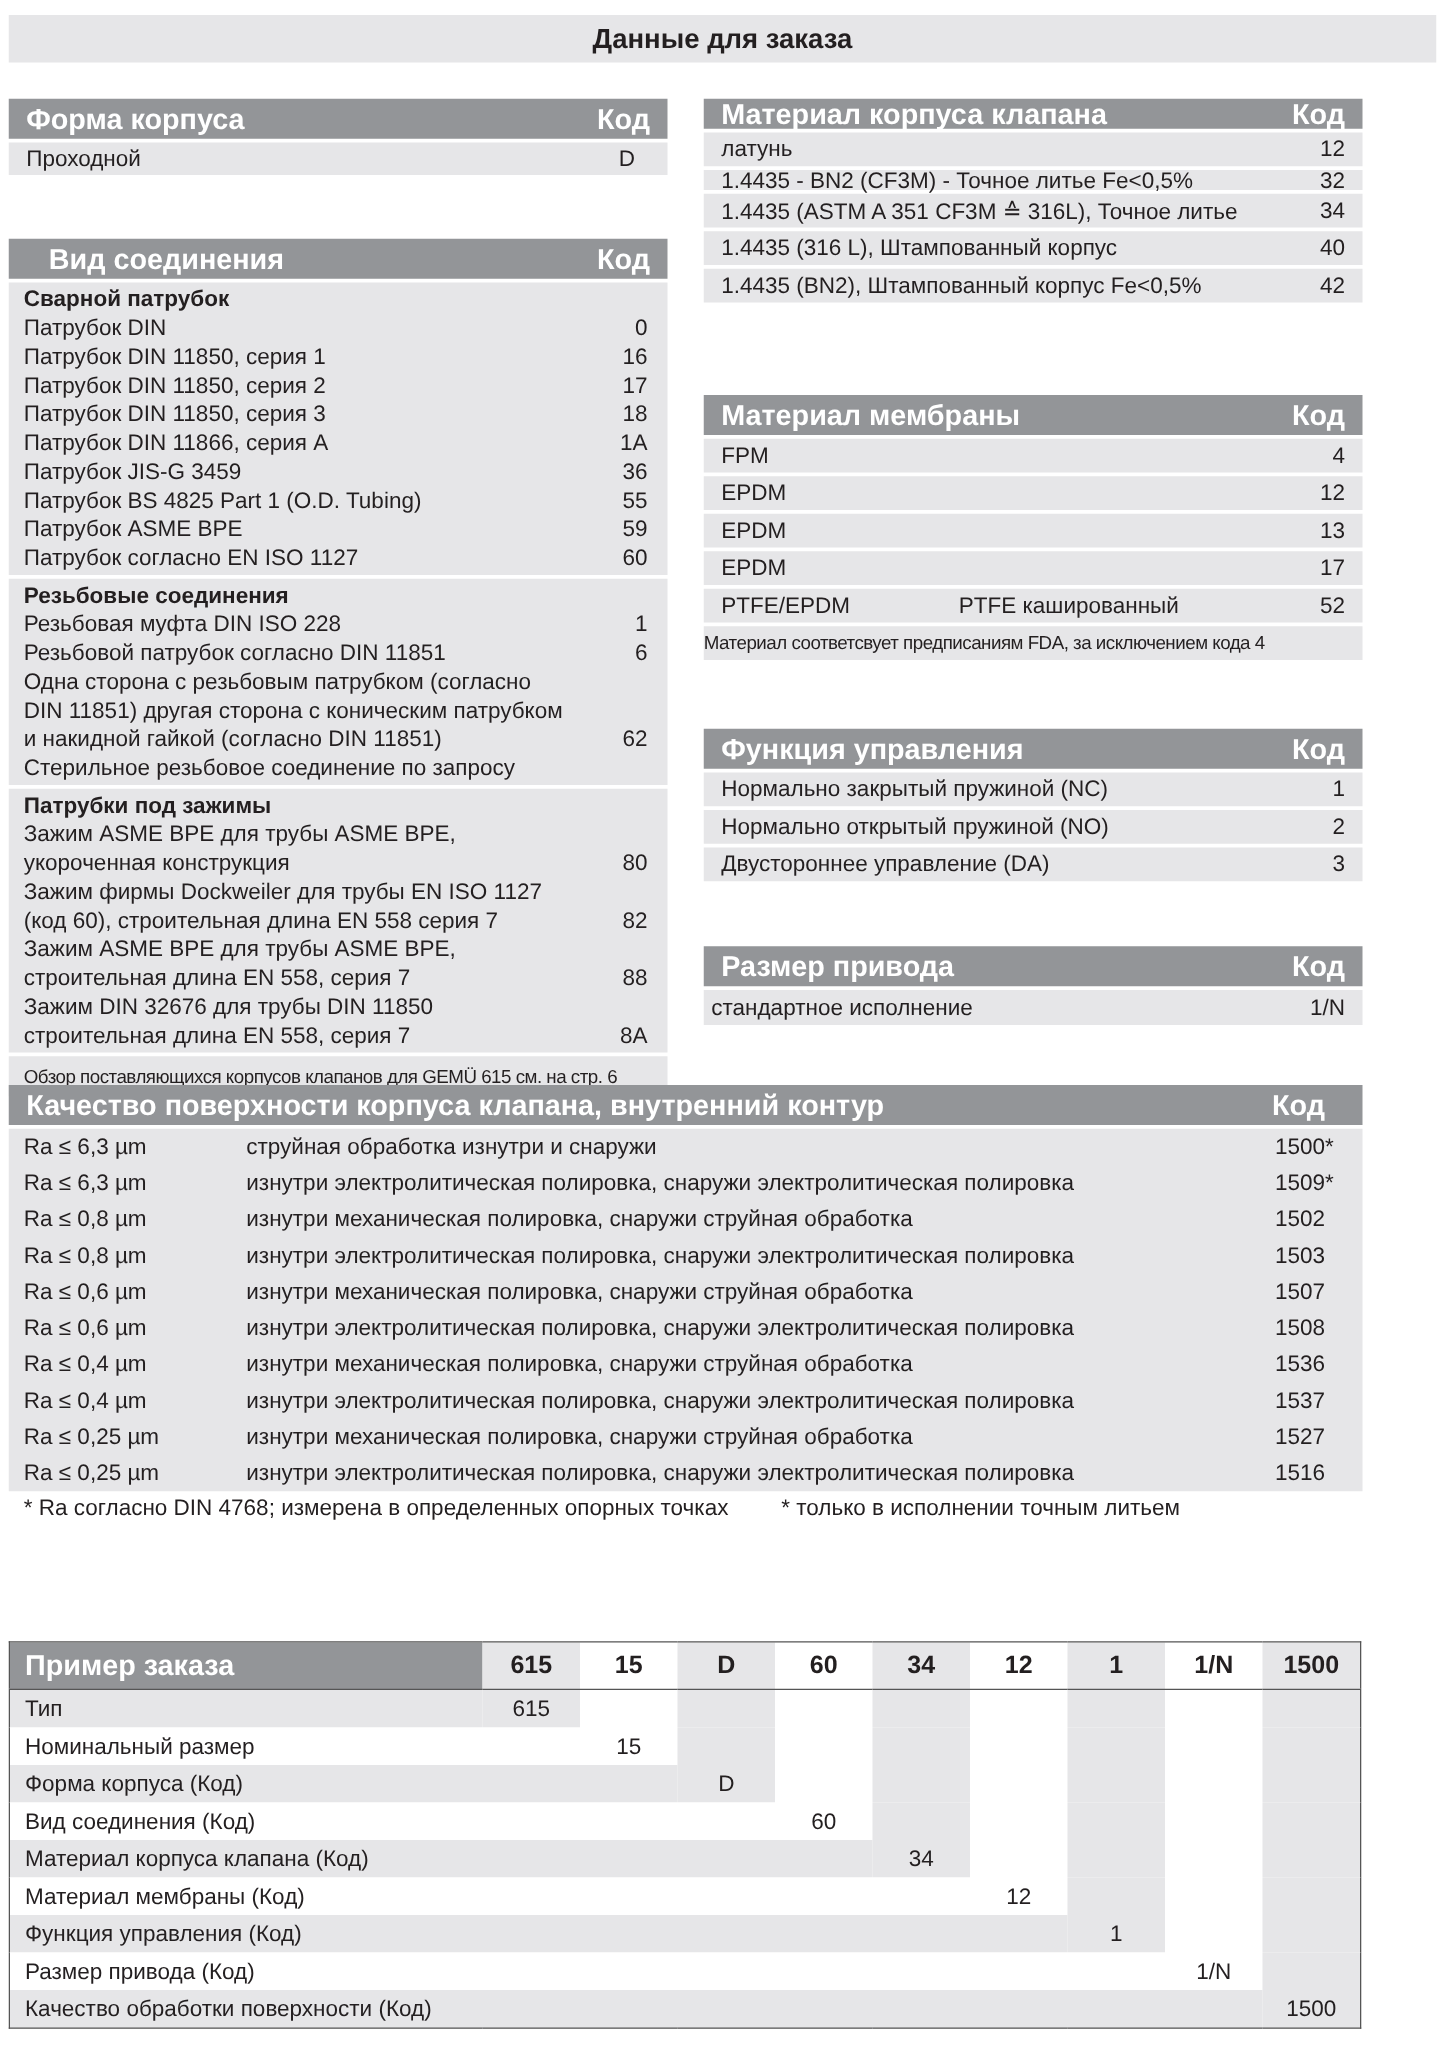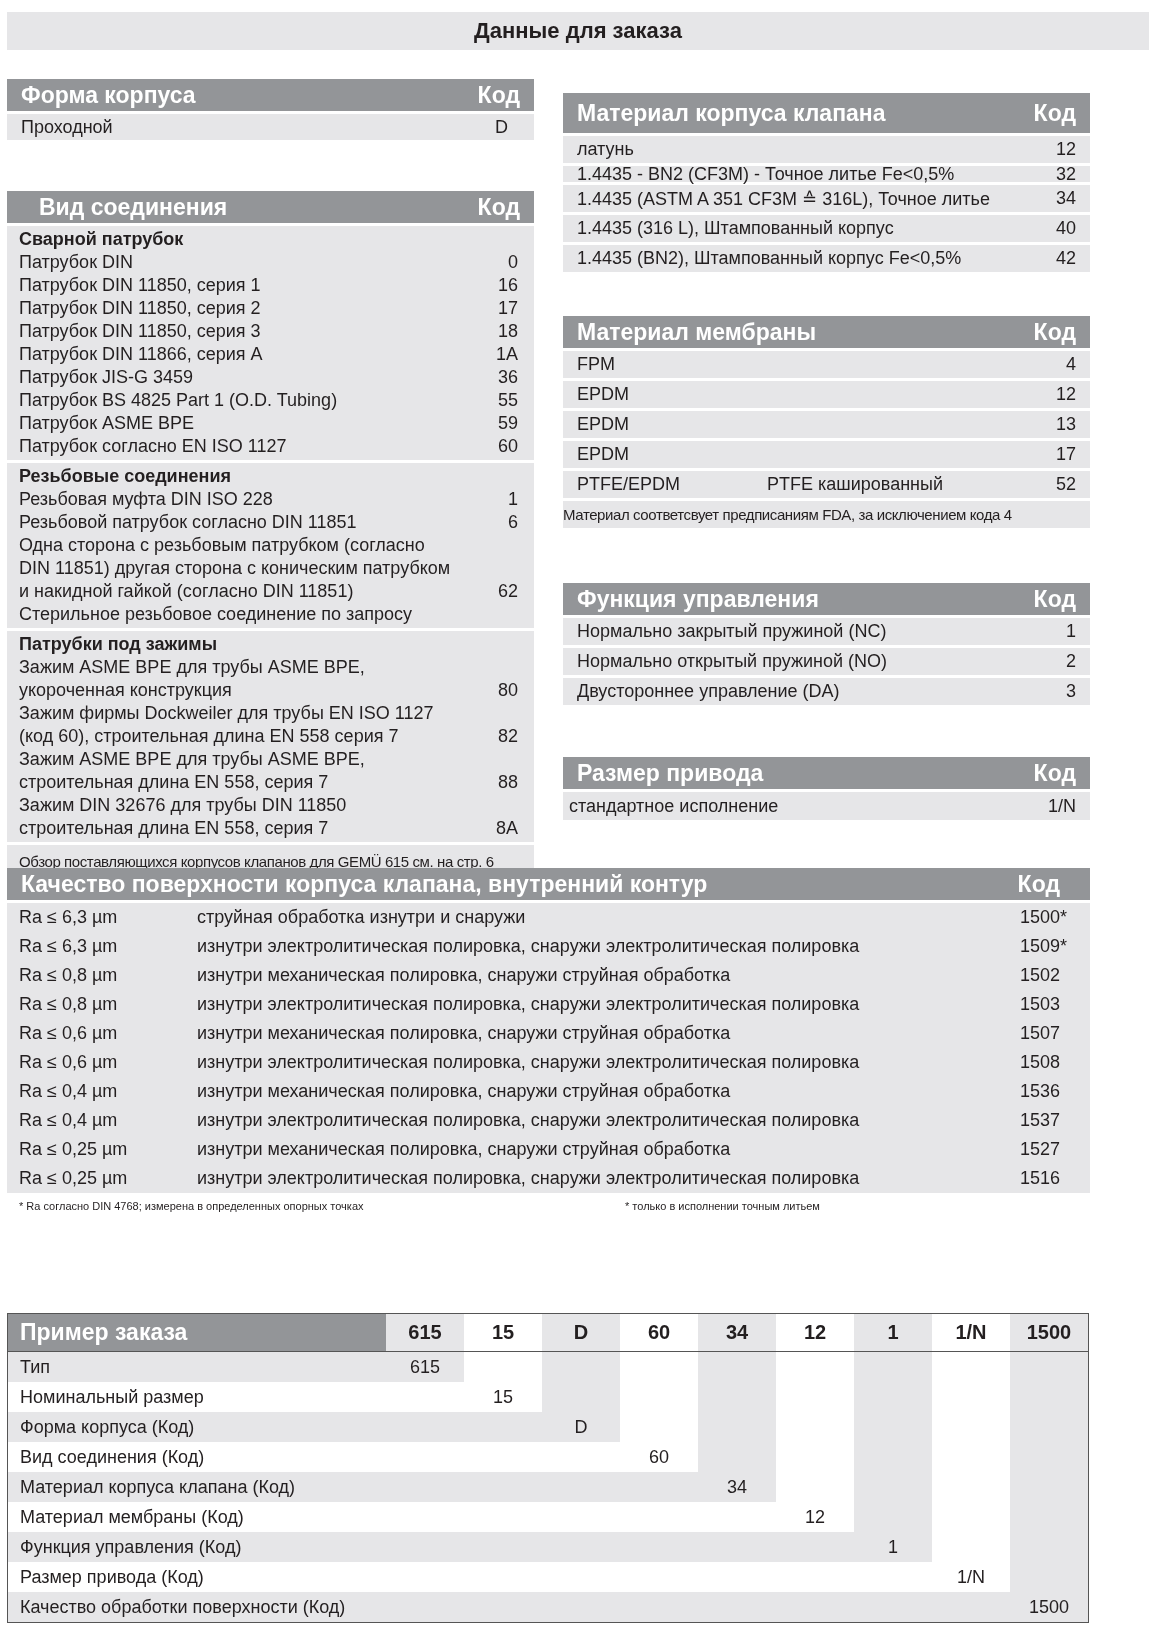--- a/index.html
+++ b/index.html
@@ -7,21 +7,21 @@
   .abs { position:absolute; }
   .titlebar { left:7px; top:12px; width:1142px; height:38px; background:#e6e6e8; display:flex; align-items:center; justify-content:center; font-weight:bold; font-size:22px; }
   .hdr { background:#939598; color:#ffffff; font-weight:bold; font-size:23px; display:flex; justify-content:space-between; align-items:center; padding:0 14px 0 14px; box-sizing:border-box; }
   .row { background:#e6e6e8; font-size:18px; display:flex; justify-content:space-between; align-items:center; padding:0 14px; box-sizing:border-box; margin-top:3px; }
   .blk { background:#e6e6e8; font-size:18px; padding:2px 14px 2px 14px; box-sizing:border-box; margin-top:3px; }
   .blk .sub { font-weight:bold; line-height:23px; }
   .blk .it { display:flex; justify-content:space-between; align-items:flex-end; line-height:23px; }
   .blk .it .txt { white-space:pre-line; }
   .note { background:#e6e6e8; font-size:15px; margin-top:3px; box-sizing:border-box; display:flex; align-items:center; letter-spacing:-0.4px; }
   .sq-row { display:flex; font-size:18px; height:29px; align-items:center; }
-  .footn { font-size:11px; }
+  .footn { font-size:18px; }
   table.ex { border-collapse:collapse; position:absolute; left:7px; top:1313px; border:1.5px solid #555; }
   table.ex td { height:30px; padding:0; font-size:18px; }
   table.ex tr.h td { height:37px; font-weight:bold; font-size:20px; text-align:center; border-bottom:1.5px solid #555; }
   .g { background:#e6e6e8; }
   .w { background:#ffffff; }
   .dg { background:#939598; color:#fff; font-weight:bold; font-size:23px !important; text-align:left !important; padding-left:12px !important; }
   td.lbl { padding-left:12px !important; }
   td.v { text-align:center; }
 </style>
 </head>
@@ -127,21 +127,21 @@
           <span class="txt">Зажим DIN 32676 для трубы DIN 11850
 строительная длина EN 558, серия 7</span>
           <span>8A</span>
         </div>
       </div>
     </div>
   <div class="note" style="height:32px; padding-left:12px;">Обзор поставляющихся корпусов клапанов для GEMÜ 615 см. на стр. 6</div>
 </div>
 
 <div class="abs" style="left:563px; top:79px; width:527px;">
-  <div class="hdr" style="height:40px;margin-top:14px;">
+  <div class="hdr" style="height:24px;">
     <span>Материал корпуса клапана</span>
     <span>Код</span>
   </div>
   <div id="bm-rows">
       <div class="row" style="height:27px;">
         <span>латунь</span>
         <span>12</span>
       </div>
       <div class="row" style="height:16px;">
         <span>1.4435 - BN2 (CF3M) - Точное литье Fe&lt;0,5%</span>

